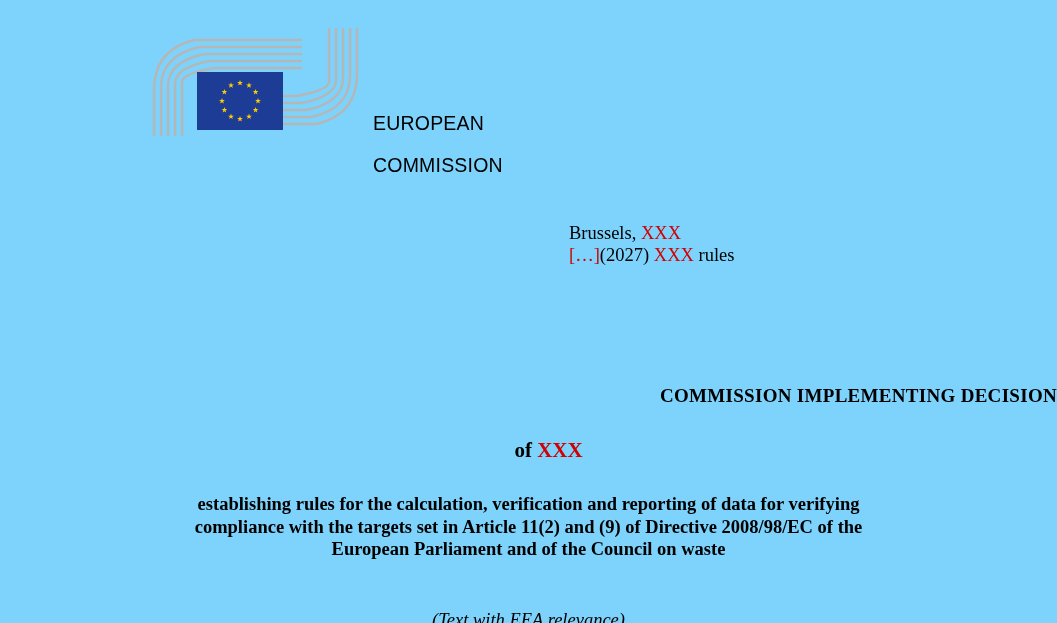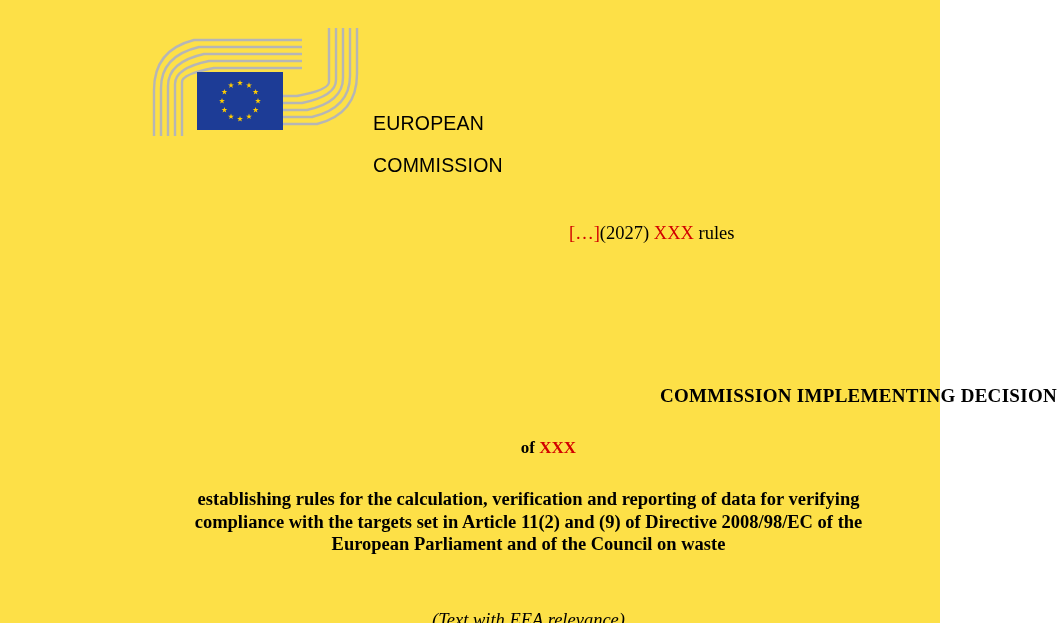--- a/index.html
+++ b/index.html
@@ -9,23 +9,23 @@
   }
   body {
     width: 1057px;
     height: 623px;
     overflow: hidden;
     font-family: "Liberation Serif", serif;
     color: #000000;
   }
   .page {
     position: relative;
-    width: 940px;
+    width: 1057px;
     height: 623px;
-    background: #fde047;
+    background: #7dd3fc;
   }
 
   
   .header {
     position: absolute;
     left: 152px;
     top: 28px;
     display: flex;
     align-items: flex-start;
   }
@@ -83,21 +83,21 @@
   }
   .doc-type {
     font-size: 19px;
     font-weight: bold;
     letter-spacing: 0.3px;
     line-height: 24px;
     text-align: right;
   }
   .doc-of {
     margin-top: 30px;
-    font-size: 17px;
+    font-size: 21px;
     font-weight: bold;
     padding-left: 40px;
   }
   .doc-subject {
     margin-top: 30px;
     margin-left: auto;
     margin-right: auto;
     width: 720px;
     font-size: 18.5px;
     font-weight: bold;
@@ -183,20 +183,23 @@
       </div>
     </div>
     <div class="wordmark">
       <span>EUROPEAN</span>
       <span>COMMISSION</span>
     </div>
   </div>
 
   <div class="placedate">
     <div class="line">
+      <span>Brussels, </span><span class="red">XXX</span>
+    </div>
+    <div class="line">
       <span class="red">[…]</span><span>(2027) </span><span class="red">XXX</span><span> rules</span>
     </div>
   </div>
 
   <div class="title-block">
     <div class="doc-type">COMMISSION IMPLEMENTING DECISION</div>
     <div class="doc-of">
       <span>of </span><span class="red">XXX</span>
     </div>
     <div class="doc-subject">establishing rules for the calculation, verification and reporting of data for verifying compliance with the targets set in Article 11(2) and (9) of Directive 2008/98/EC of the European Parliament and of the Council on waste</div>

